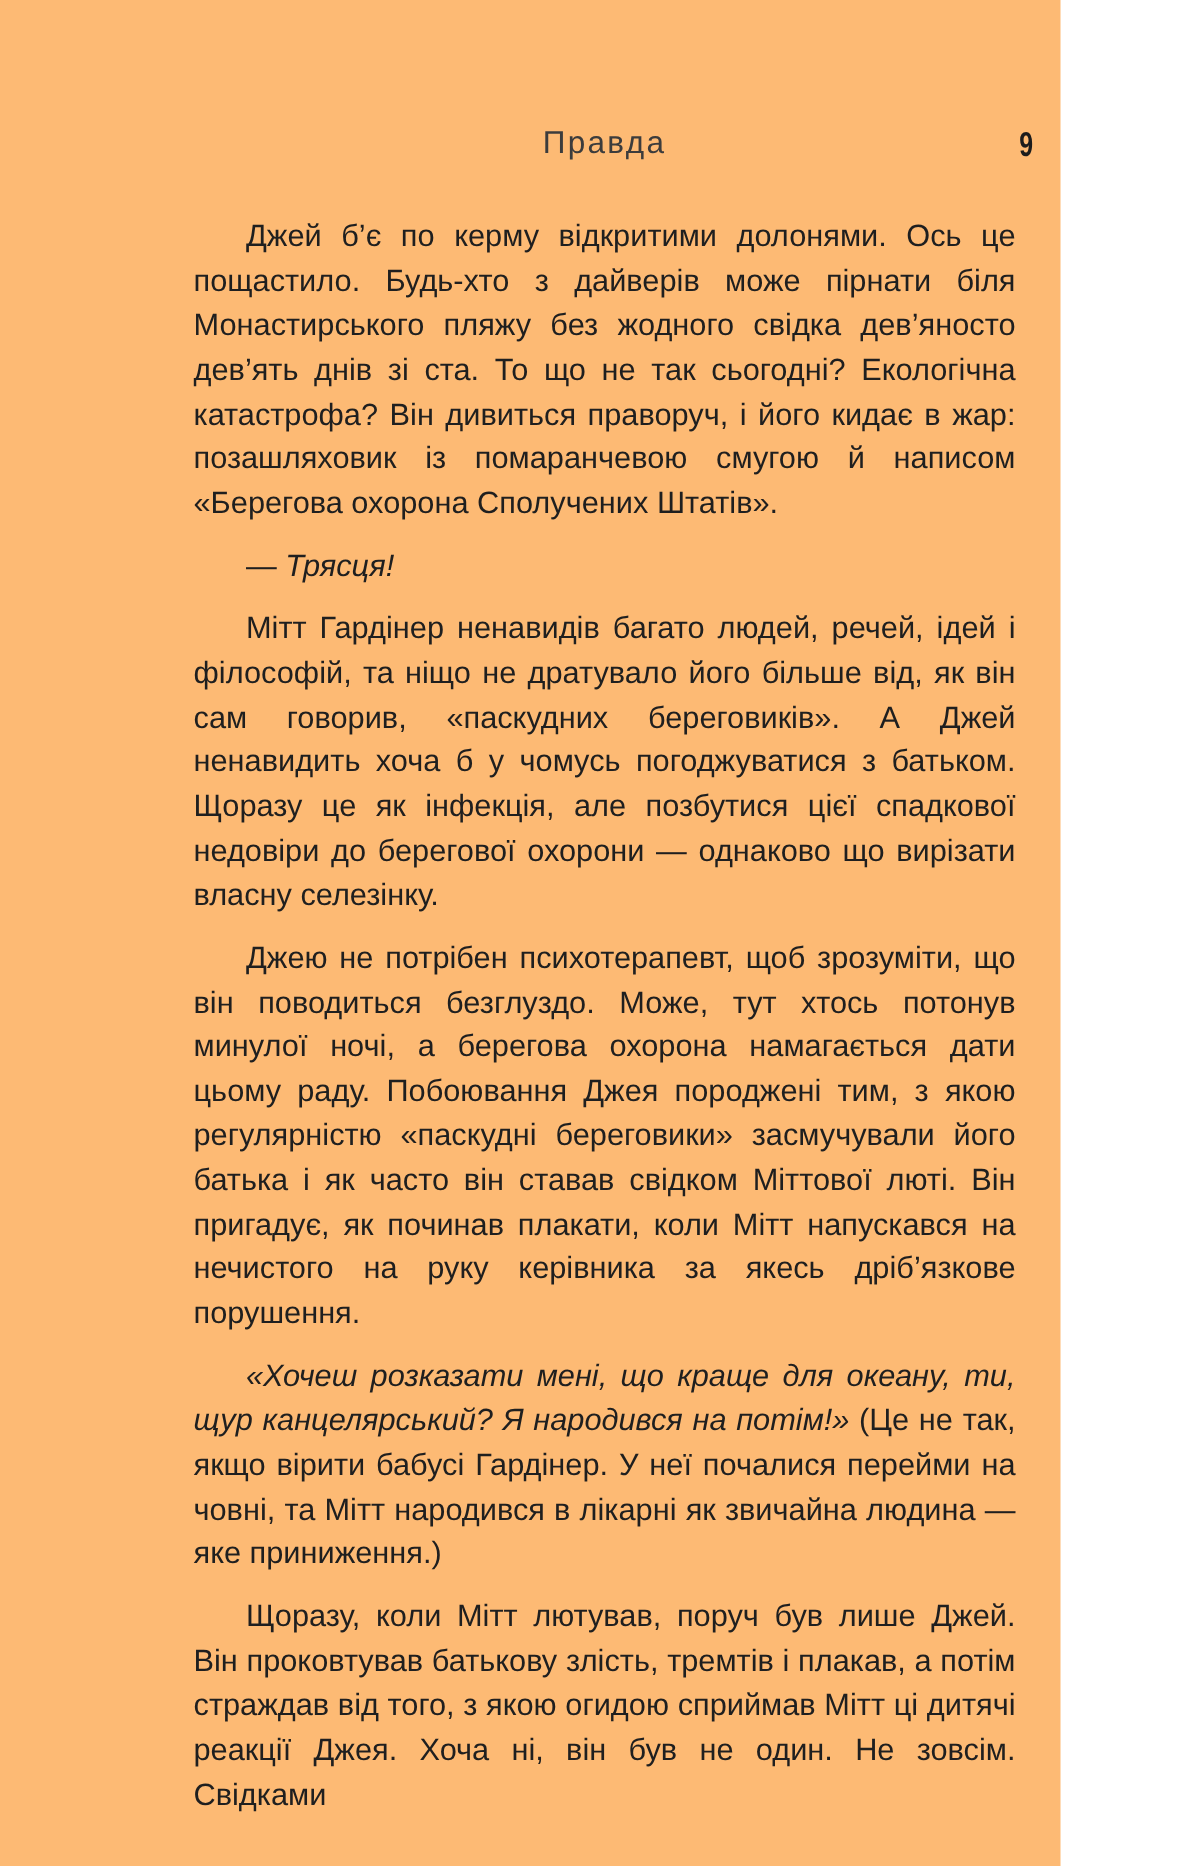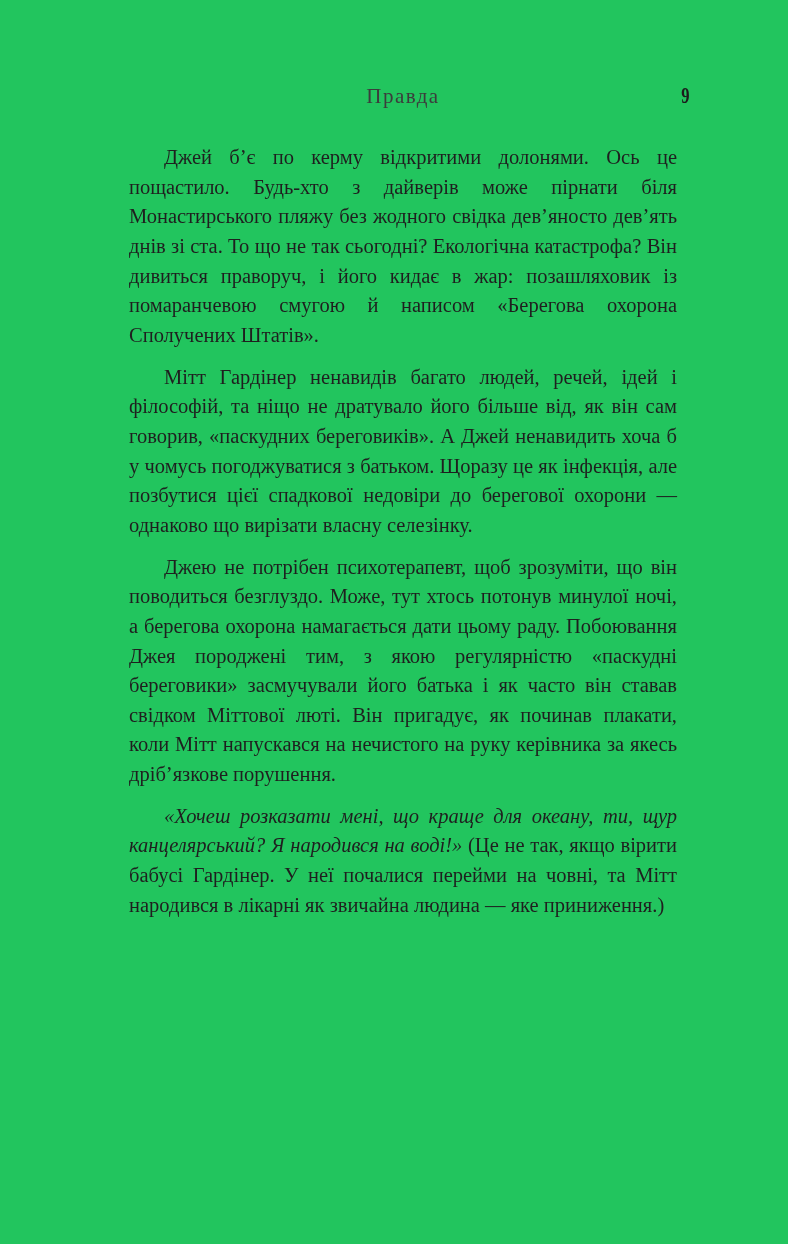--- a/index.html
+++ b/index.html
@@ -2,24 +2,24 @@
 <html lang="uk"><head>
 <meta charset="utf-8">
 <style>
   html, body {
     margin: 0;
     padding: 0;
     background: #ffffff;
   }
   .page {
     position: relative;
-    width: 788px;
+    width: 707px;
     height: 1244px;
-    background: #22c55e;
-    font-family: Liberation Serif, serif;
+    background: #fdba74;
+    font-family: Liberation Sans, sans-serif;
     overflow: hidden;
   }
   
   .running-head {
     position: absolute;
     top: 84px;
     left: 117px;
     width: 572px;
     height: 26px;
   }
@@ -76,29 +76,35 @@
     <span class="head-title">Правда</span>
     <span class="page-num">9</span>
   </header>
 
   <main class="text-block">
 
     <p>
       <span class="seg-regular">Джей б’є по керму відкритими долонями. Ось це пощастило. Будь-хто з дайверів може пірнати біля Монастирського пляжу без жодного свідка дев’яносто дев’ять днів зі ста. То що не так сьогодні? Екологічна катастрофа? Він дивиться праворуч, і його кидає в жар: позашляховик із помаранчевою смугою й написом «Берегова охорона Сполучених Штатів».</span>
     </p>
 
+    <p>
+      <span class="seg-regular">— </span><span class="seg-italic">Трясця!</span>
+    </p>
 
     <p>
       <span class="seg-regular">Мітт Гардінер ненавидів багато людей, речей, ідей і філософій, та ніщо не дратувало його більше від, як він сам говорив, «паскудних береговиків». А Джей ненавидить хоча б у чомусь погоджуватися з батьком. Щоразу це як інфекція, але позбутися цієї спадкової недовіри до берегової охорони — однаково що вирізати власну селезінку.</span>
     </p>
 
     <p>
       <span class="seg-regular">Джею не потрібен психотерапевт, щоб зрозуміти, що він поводиться безглуздо. Може, тут хтось потонув минулої ночі, а берегова охорона намагається дати цьому раду. Побоювання Джея породжені тим, з якою регулярністю «паскудні береговики» засмучували його батька і як часто він ставав свідком Міттової люті. Він пригадує, як починав плакати, коли Мітт напускався на нечистого на руку керівника за якесь дріб’язкове порушення.</span>
     </p>
 
     <p>
-      <span class="seg-italic">«Хочеш розказати мені, що краще для океану, ти, щур канцелярський? Я народився на воді!»</span><span class="seg-regular"> (Це не так, якщо вірити бабусі Гардінер. У неї почалися перейми на човні, та Мітт народився в лікарні як звичайна людина — яке приниження.)</span>
+      <span class="seg-italic">«Хочеш розказати мені, що краще для океану, ти, щур канцелярський? Я народився на потім!»</span><span class="seg-regular"> (Це не так, якщо вірити бабусі Гардінер. У неї почалися перейми на човні, та Мітт народився в лікарні як звичайна людина — яке приниження.)</span>
     </p>
 
+    <p>
+      <span class="seg-regular">Щоразу, коли Мітт лютував, поруч був лише Джей. Він проковтував батькову злість, тремтів і плакав, а потім страждав від того, з якою огидою сприймав Мітт ці дитячі реакції Джея. Хоча ні, він був не один. Не зовсім. Свідками</span>
+    </p>
 
   </main>
 
 </div>
 
 </body></html>

